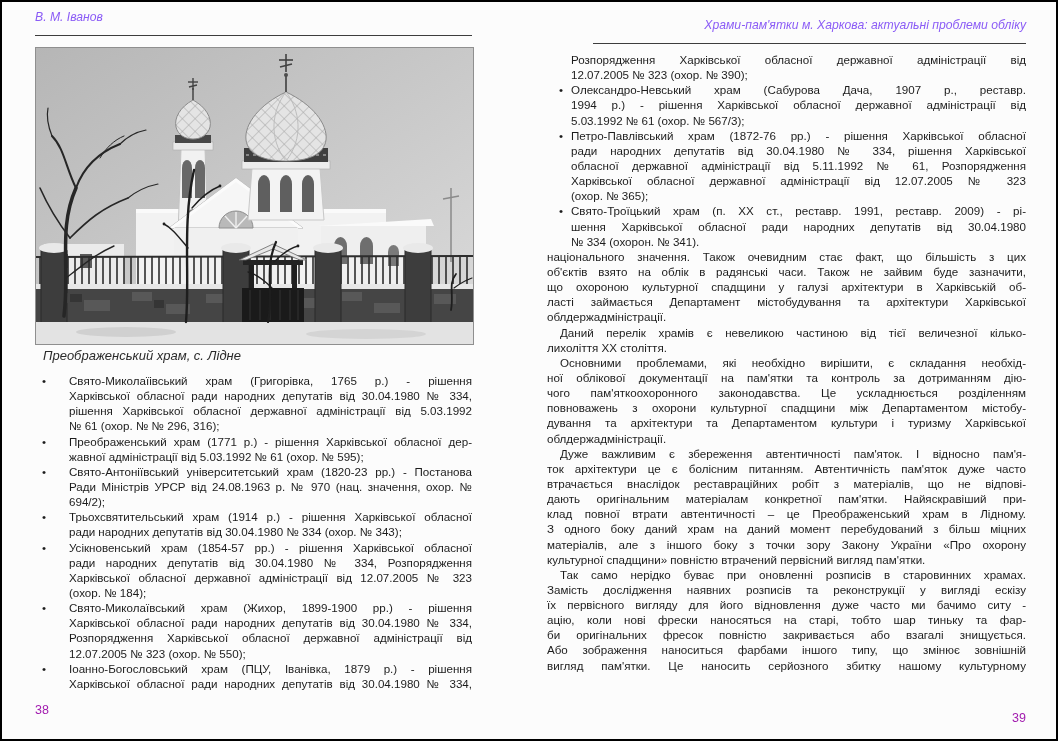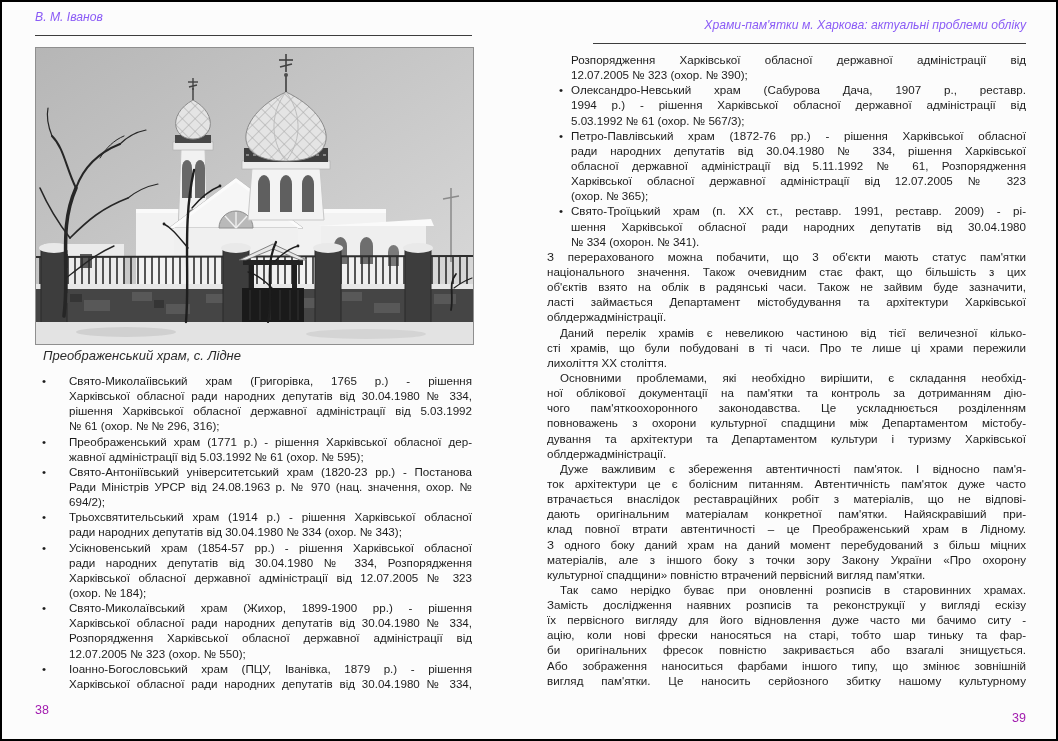--- a/index.html
+++ b/index.html
@@ -386,29 +386,28 @@
           <div class="line">Харківської обласної державної адміністрації від 12.07.2005 № 323</div>
           <div class="line last">(охор. № 365);</div>
         </div>
         <div class="block bullet">
           <span class="marker">•</span>
           <div class="line">Свято-Троїцький храм (п. XX ст., реставр. 1991, реставр. 2009) - рі-</div>
           <div class="line">шення Харківської обласної ради народних депутатів від 30.04.1980</div>
           <div class="line last">№ 334 (охорон. № 341).</div>
         </div>
         <div class="block para">
-          <div class="line">З перерахованого можна побачити, що 3 об'єкти мають статус пам'ятки</div>
           <div class="line">національного значення. Також очевидним стає факт, що більшість з цих</div>
           <div class="line">об'єктів взято на облік в радянські часи. Також не зайвим буде зазначити,</div>
+          <div class="line">що охороною культурної спадщини у галузі архітектури в Харківській об-</div>
           <div class="line">ласті займається Департамент містобудування та архітектури Харківської</div>
           <div class="line last">облдержадміністрації.</div>
         </div>
         <div class="block para">
           <div class="line indent">Даний перелік храмів є невеликою частиною від тієї величезної кілько-</div>
-          <div class="line">сті храмів, що були побудовані в ті часи. Про те лише ці храми пережили</div>
           <div class="line last">лихоліття XX століття.</div>
         </div>
         <div class="block para">
           <div class="line indent">Основними проблемами, які необхідно вирішити, є складання необхід-</div>
           <div class="line">ної облікової документації на пам'ятки та контроль за дотриманням дію-</div>
           <div class="line">чого пам'яткоохоронного законодавства. Це ускладнюється розділенням</div>
           <div class="line">повноважень з охорони культурної спадщини між Департаментом містобу-</div>
           <div class="line">дування та архітектури та Департаментом культури і туризму Харківської</div>
           <div class="line last">облдержадміністрації.</div>
         </div>

